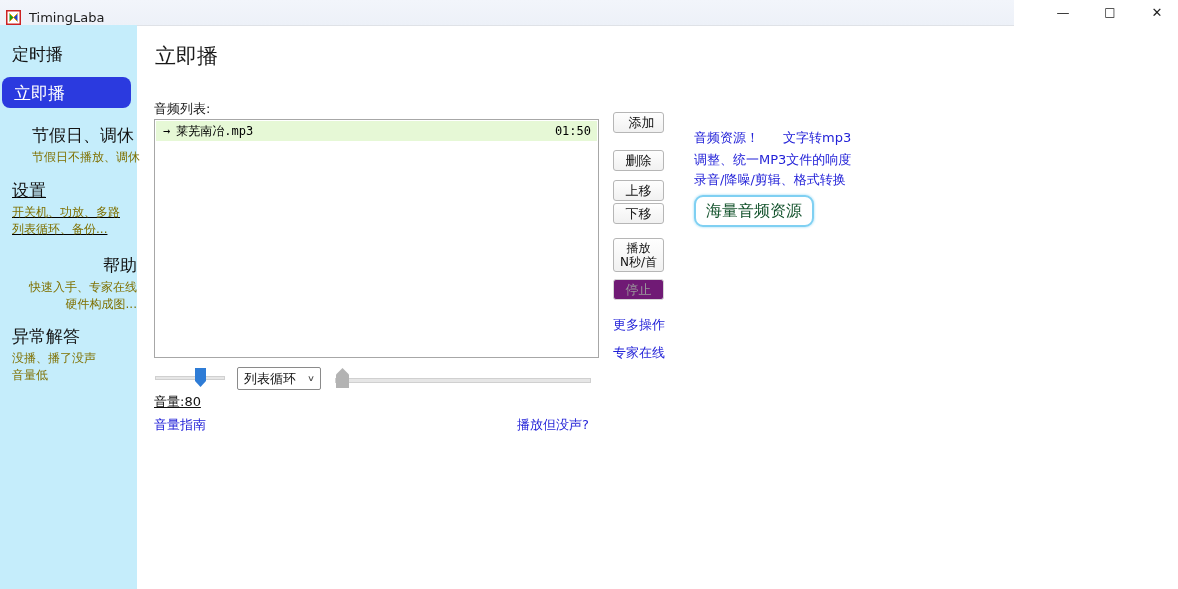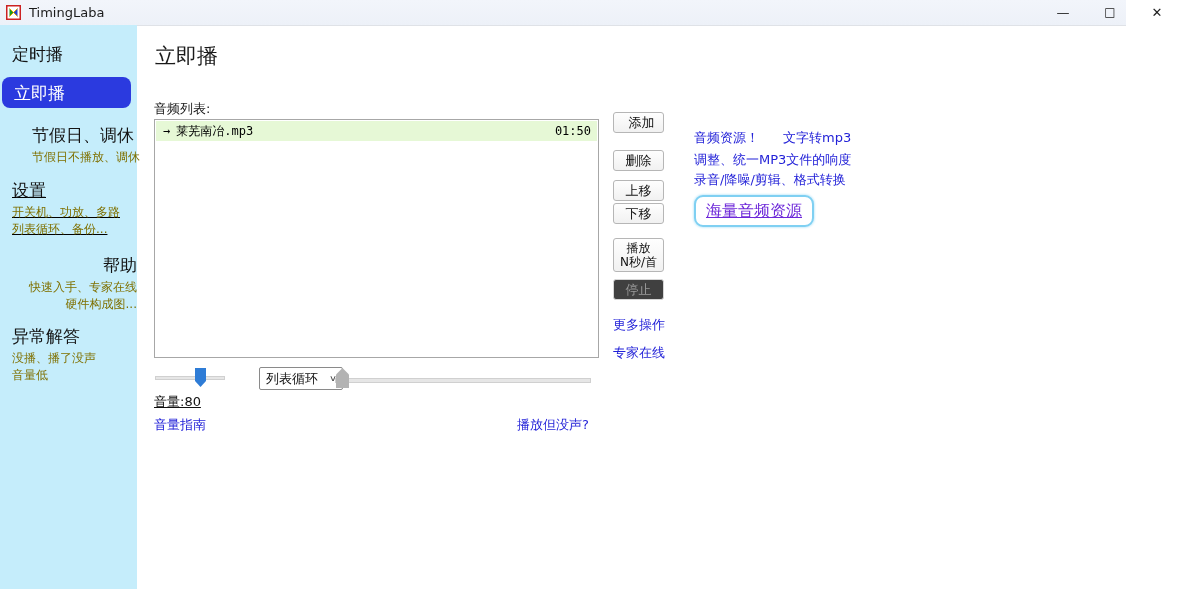--- a/index.html
+++ b/index.html
@@ -4,24 +4,24 @@
 <style>
   html,body{margin:0;padding:0;}
   body{
     width:1178px;height:589px;position:relative;overflow:hidden;
     background:#ffffff;
     font-family:"DejaVu Sans","Liberation Sans",sans-serif;
     -webkit-font-smoothing:antialiased;
   }
   
   .titlebar{
-    position:absolute;left:0;top:0;width:1126px;height:25px;
+    position:absolute;left:0;top:0;width:1014px;height:25px;
     background:linear-gradient(180deg,#f2f5fb 0%, var(--titlebar-bg) 100%);
     border-bottom:1px solid #dfe2e7;
-    display:flex;align-items:center;
+    display:flex;align-items:flex-end;
   }
   .app-icon{width:15px;height:15px;margin:0 8px 0 6px;flex:0 0 auto;}
   .win-title{font-size:13px;color:#1b1b1b;}
   .win-btn{
     position:absolute;top:0;width:34px;height:24px;
     display:flex;align-items:center;justify-content:center;
     font-size:13px;color:#222;cursor:default;
   }
   .win-btn.min{left:1046px;}
   .win-btn.max{left:1093px;font-size:12px;}
@@ -60,53 +60,53 @@
   .list-row .tdur{padding-right:6px;}
   
   .btn{
     position:absolute;left:613px;width:51px;height:21px;box-sizing:border-box;
     background:linear-gradient(180deg,#fefefe,#f1f1f1);
     border:1px solid #b6b6b6;border-radius:3px;
     display:flex;align-items:center;justify-content:center;
     font-size:13px;color:#111;cursor:default;text-align:center;
   }
   .btn.two-line{height:34px;font-size:12px;line-height:14px;white-space:pre-line;}
-  .btn.disabled{color:#9b9b9b;border-color:#d6d6d6;background:#404040;}
+  .btn.disabled{color:#9b9b9b;border-color:#d6d6d6;background:#701a75;}
   a.link{color:var(--link-blue);text-decoration:none;font-size:13px;cursor:pointer;}
   .lnk-abs{position:absolute;}
   
   .promo-row1{position:absolute;left:694px;top:129px;display:flex;gap:24px;}
   .promo-row2{position:absolute;left:694px;top:151px;}
   .promo-row3{position:absolute;left:694px;top:171px;}
   .promo-big{
     position:absolute;left:694px;top:195px;height:28px;padding:0 10px;
     display:flex;align-items:center;justify-content:center;
     background:#fff;border:2px solid var(--promo-border);border-radius:9px;
     box-shadow:0 0 2px 1px #cfeefb;
-    font-size:16px;color:#6d28d9;cursor:pointer;text-decoration:underline;
+    font-size:16px;color:#14532d;cursor:pointer;
   }
   
   .slider-track{position:absolute;background:#e6e6e6;border:1px solid #d0d0d0;box-sizing:border-box;}
   .vol-track{left:155px;top:376px;width:70px;height:4px;}
   .prog-track{left:335px;top:378px;width:256px;height:5px;}
   .thumb-down{
     position:absolute;left:195px;top:368px;width:11px;height:19px;
     background:var(--slider-blue);
     clip-path:polygon(0 0,100% 0,100% 68%,50% 100%,0 68%);
   }
   .thumb-up{
     position:absolute;left:336px;top:368px;width:13px;height:20px;
     background:#b3b3b3;
     clip-path:polygon(50% 0,100% 32%,100% 100%,0 100%,0 32%);
   }
   
   .combo{
     position:absolute;left:237px;top:367px;width:84px;height:23px;box-sizing:border-box;
     background:#fff;border:1px solid #8a8a8a;border-radius:2px;
-    display:flex;align-items:center;font-size:13px;color:#111;cursor:default;margin-left:22px;
+    display:flex;align-items:center;font-size:13px;color:#111;cursor:default;
   }
   .combo .val{padding-left:6px;flex:1;}
   .combo .chev{color:#505050;font-size:11px;padding-right:5px;transform:scaleY(.75);}
   .vol-label{position:absolute;left:154px;top:393px;font-size:13px;color:#111;text-decoration:underline;}
 </style>
 </head>
 <body>
 
 <div class="titlebar">
   <svg class="app-icon" viewBox="0 0 15 15">

